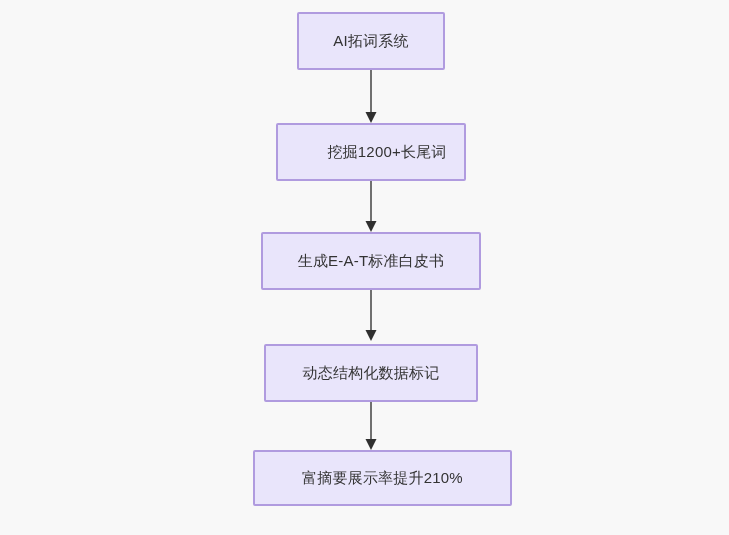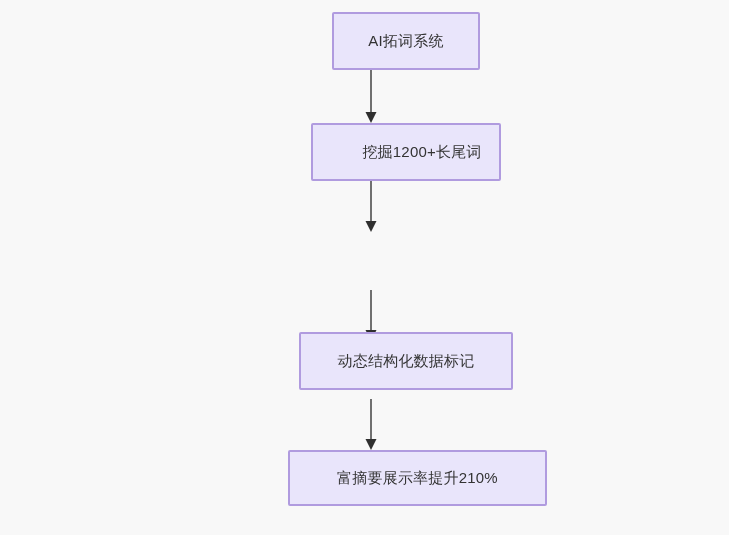--- a/index.html
+++ b/index.html
@@ -25,21 +25,20 @@
     border: 2px solid #b09bdf;
     border-radius: 2px;
     display: flex;
     align-items: center;
     justify-content: center;
     color: #333333;
     font-size: 15px;
     line-height: 1.2;
     letter-spacing: 0.2px;
     white-space: nowrap;
-    margin-left: 35px;
   }
   .node-label {
     display: block;
   }
   .edge {
     position: absolute;
     overflow: visible;
     pointer-events: none;
   }
   .edge-line {
@@ -78,22 +77,25 @@
   </svg>
 
   <div class="node" style="left:297px; top:12px; width:148px; height:58px;">
     <span class="node-label">AI拓词系统</span>
   </div>
 
   <div class="node" style="left:276px; top:123px; width:190px; height:58px;padding-left:32px;">
     <span class="node-label">挖掘1200+长尾词</span>
   </div>
 
+  <div class="node" style="left:261px; top:232px; width:220px; height:58px;">
+    <span class="node-label">生成E-A-T标准白皮书</span>
+  </div>
 
-  <div class="node" style="left:264px; top:332px; width:214px; height:58px;">
+  <div class="node" style="left:264px; top:344px; width:214px; height:58px;">
     <span class="node-label">动态结构化数据标记</span>
   </div>
 
   <div class="node" style="left:253px; top:450px; width:259px; height:56px;">
     <span class="node-label">富摘要展示率提升210%</span>
   </div>
 
 </div>
 
 </body></html>

